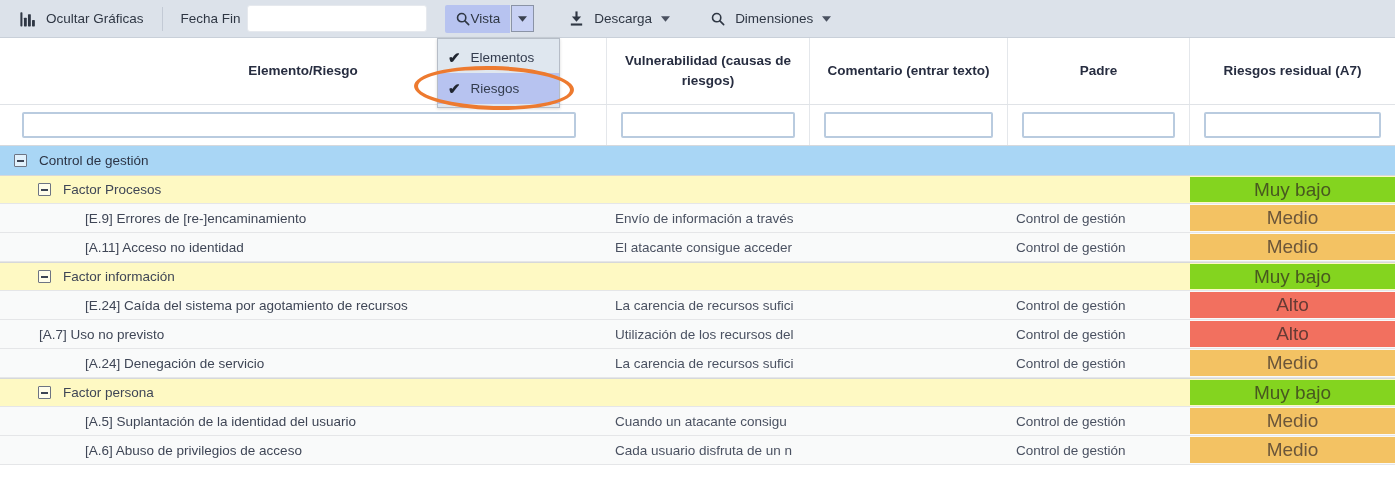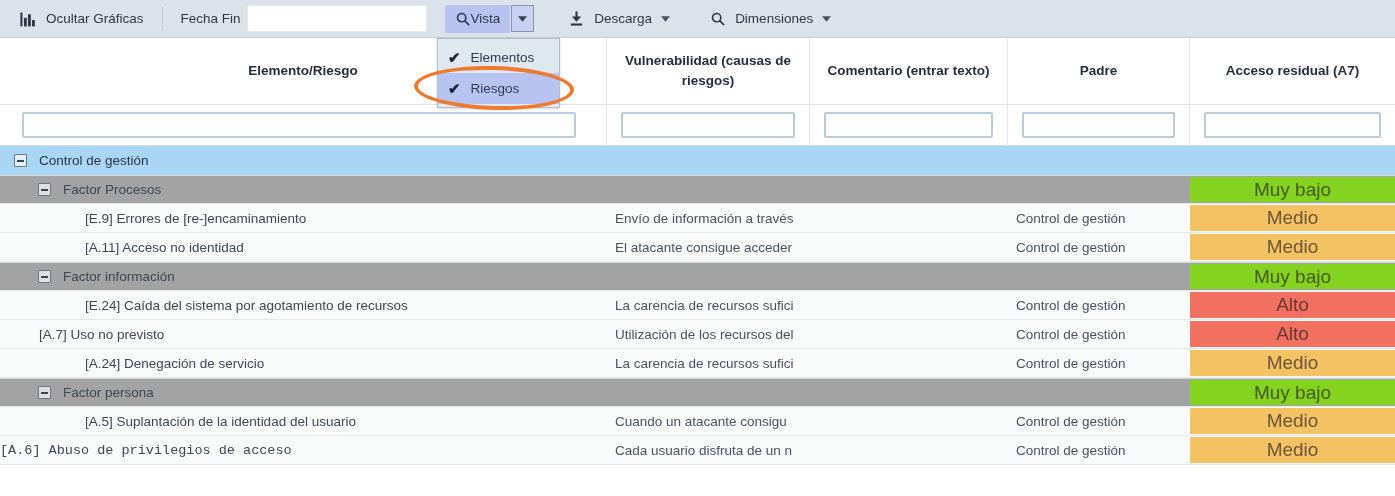--- a/index.html
+++ b/index.html
@@ -35,21 +35,21 @@
   
   .filterrow { height:41px; border-bottom:1px solid #d6d9dd; }
   .fcell { border-right:1px solid #e4e7eb; padding:7px 14px; display:flex; align-items:center; }
   .fcell:last-child { border-right:none; }
   .fcell.c1 { padding:7px 30px 7px 22px; }
   .fcell input { width:100%; height:26px; border:2px solid #b9cbdf; border-radius:2px;
     background:#fff; outline:none; font-size:13px; padding:0 6px; }
 
   
   .trow { height:29px; border-bottom:1px solid #e5e6e8; font-size:13.5px; color:#3f4656; }
-  .trow.group { background:#a3a3a3; border-top:1px solid #d6d8da; }
+  .trow.group { background:#fef9c3; border-top:1px solid #d6d8da; }
   .trow.leaf { background:#f9fafa; }
   .trow.selected { background:var(--selection); border-bottom:1px solid var(--selection); color:#2c3445; }
   .cell { display:flex; align-items:center; overflow:hidden; white-space:nowrap; }
   .c-name { gap:12px; }
   .expander { width:13px; height:13px; min-width:13px; border:1px solid #6d7483; background:rgba(255,255,255,.65);
     border-radius:1px; position:relative; cursor:pointer; }
   .expander::after { content:""; position:absolute; left:2px; right:2px; top:5px; height:2px; background:#3c4454; }
   .c-vuln, .c-padre, .c-comm { padding:0 8px; color:#4a5161; }
   .c-risk { padding:1px 0; }
   .risk-badge { width:100%; height:100%; display:flex; align-items:center; justify-content:center;
@@ -137,21 +137,21 @@
           </svg>
       </span>
     </div>
   </div>
 
   <div class="grid thead">
     <div class="th">Elemento/Riesgo</div>
     <div class="th">Vulnerabilidad (causas de riesgos)</div>
     <div class="th">Comentario (entrar texto)</div>
     <div class="th">Padre</div>
-    <div class="th">Acceso residual (A7)</div>
+    <div class="th">Riesgos residual (A7)</div>
   </div>
 
   <div class="grid filterrow">
     <div class="fcell c1">
         <input type="text" value="" style="">
       </div>
     <div class="fcell">
         <input type="text" value="" style="">
       </div>
     <div class="fcell">
@@ -280,21 +280,21 @@
         <span class="rname">[A.5] Suplantación de la identidad del usuario</span>
       </div>
       <div class="cell c-vuln">Cuando un atacante consigu</div>
       <div class="cell c-comm"></div>
       <div class="cell c-padre">Control de gestión</div>
       <div class="cell c-risk">
         <span class="risk-badge" style="background: rgb(243, 194, 99); color: rgb(107, 86, 58);">Medio</span>
       </div>
     </div>
       <div class="grid trow leaf">
-      <div class="cell c-name" style=" font-family: Liberation Mono, monospace;">
+      <div class="cell c-name" style="padding-left: 85px;">
 
         <span class="rname">[A.6] Abuso de privilegios de acceso</span>
       </div>
       <div class="cell c-vuln">Cada usuario disfruta de un n</div>
       <div class="cell c-comm"></div>
       <div class="cell c-padre">Control de gestión</div>
       <div class="cell c-risk">
         <span class="risk-badge" style="background: rgb(243, 194, 99); color: rgb(107, 86, 58);">Medio</span>
       </div>
     </div>

